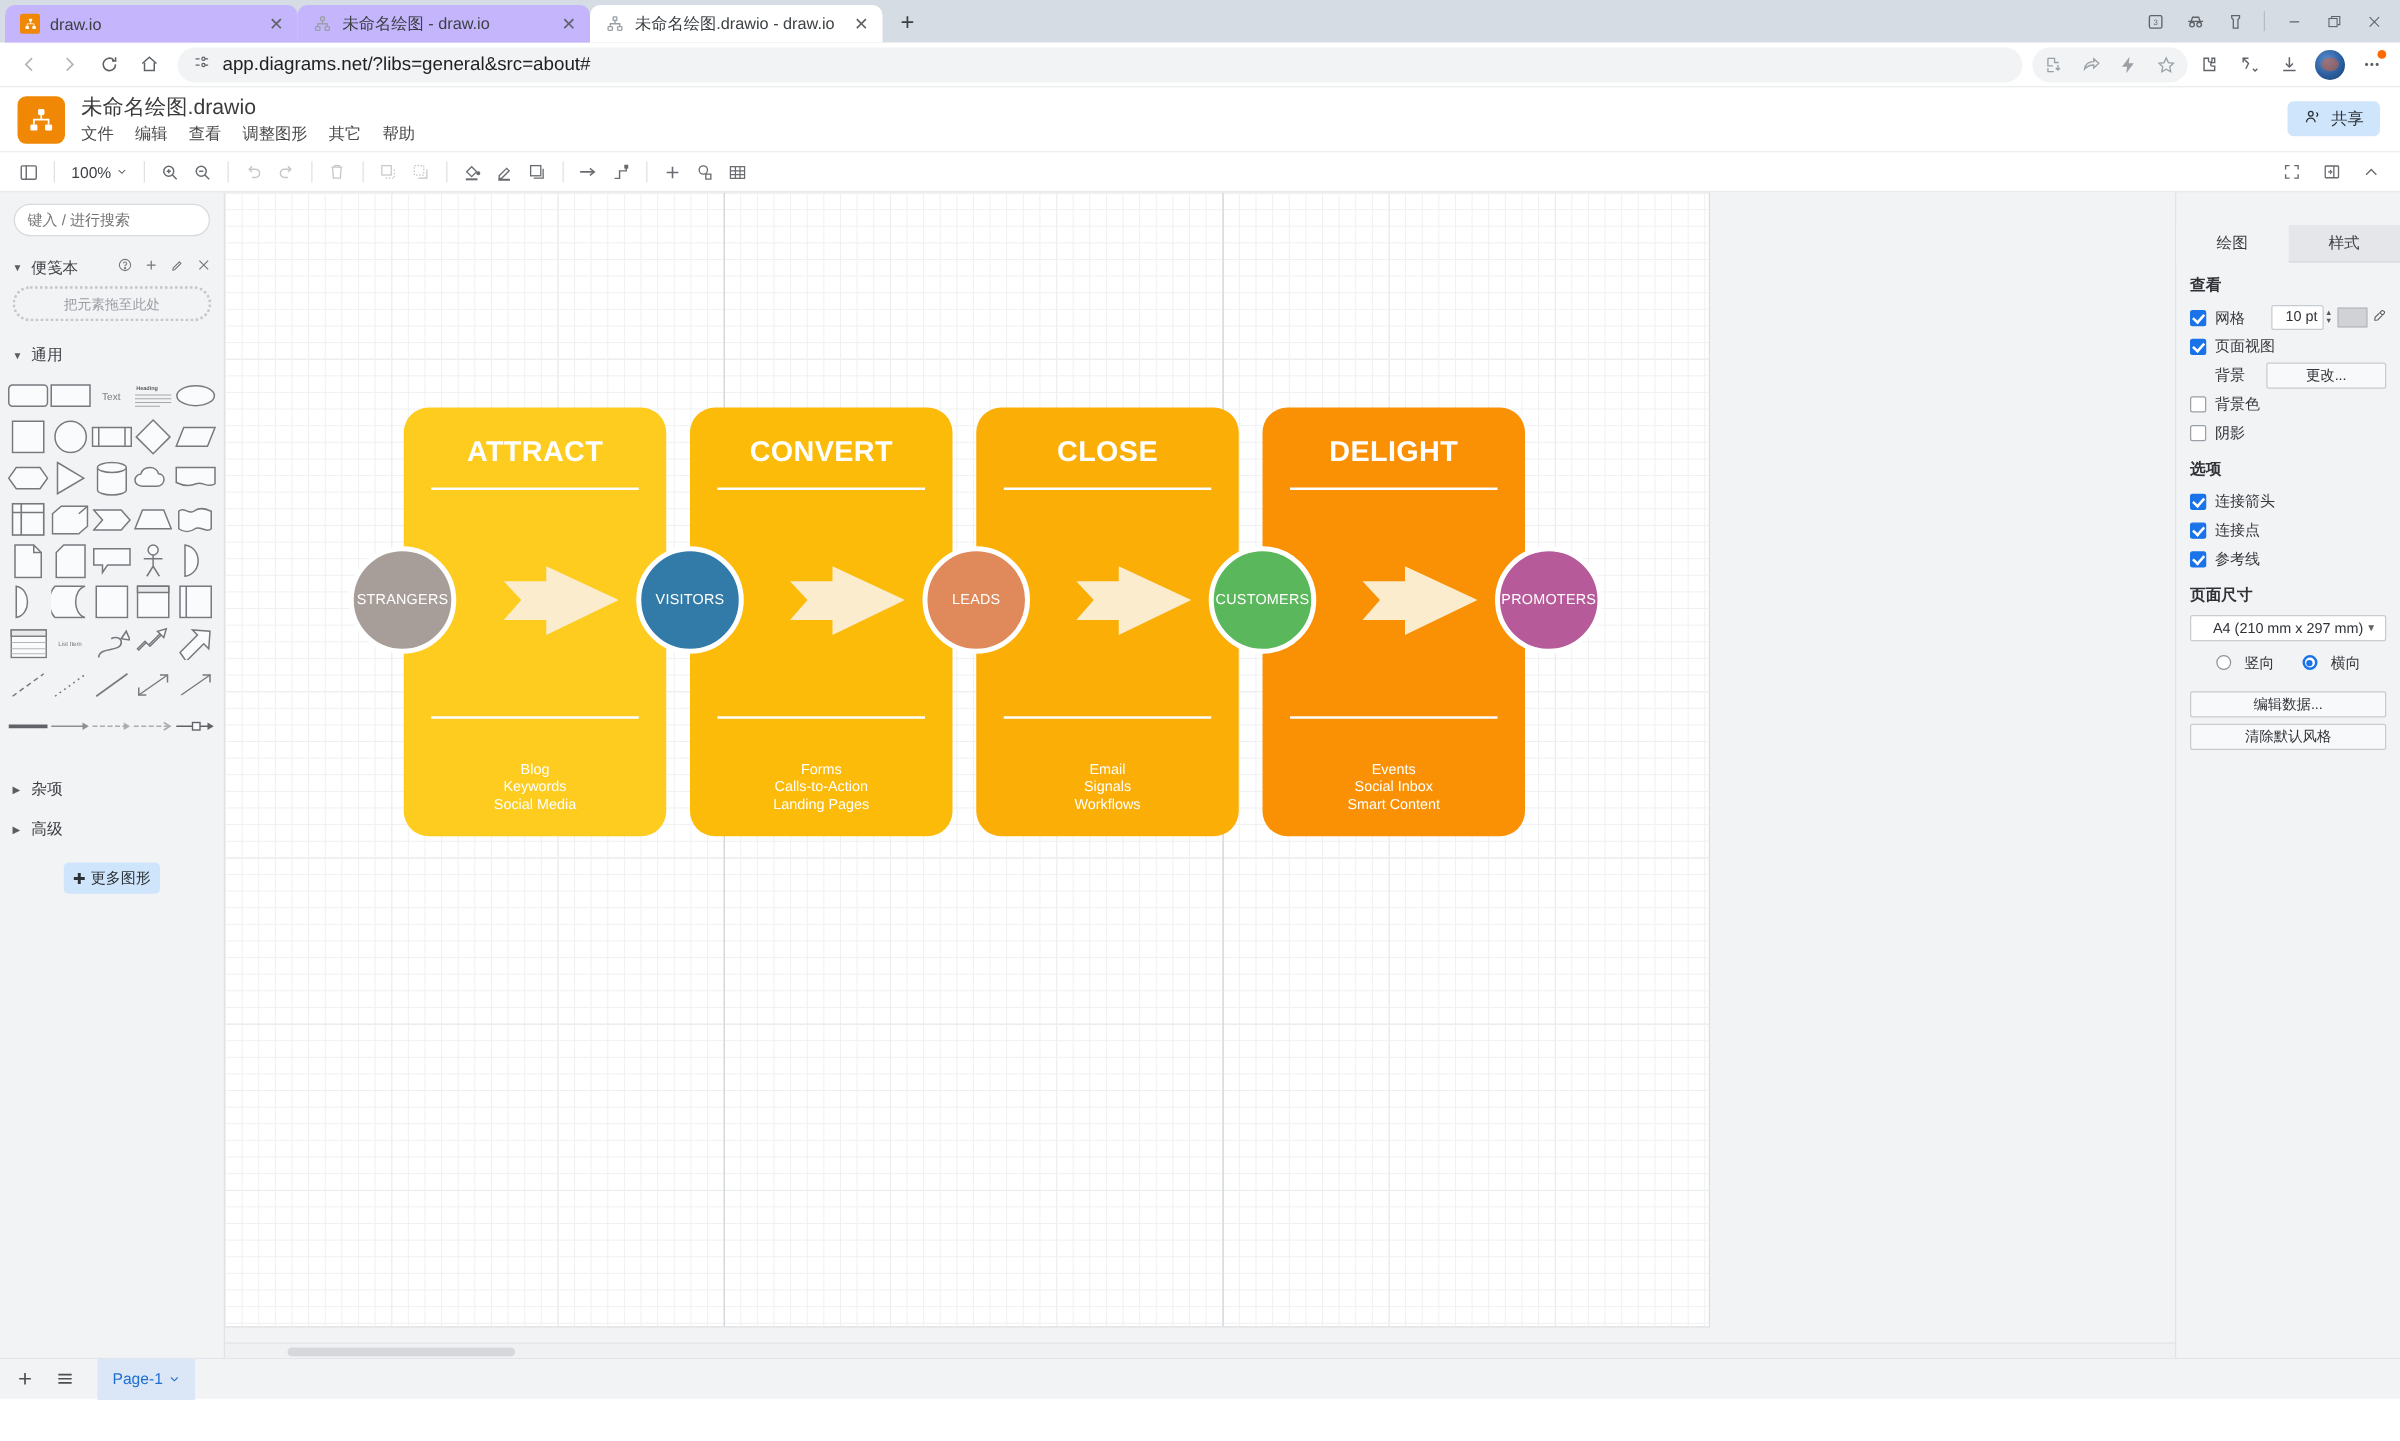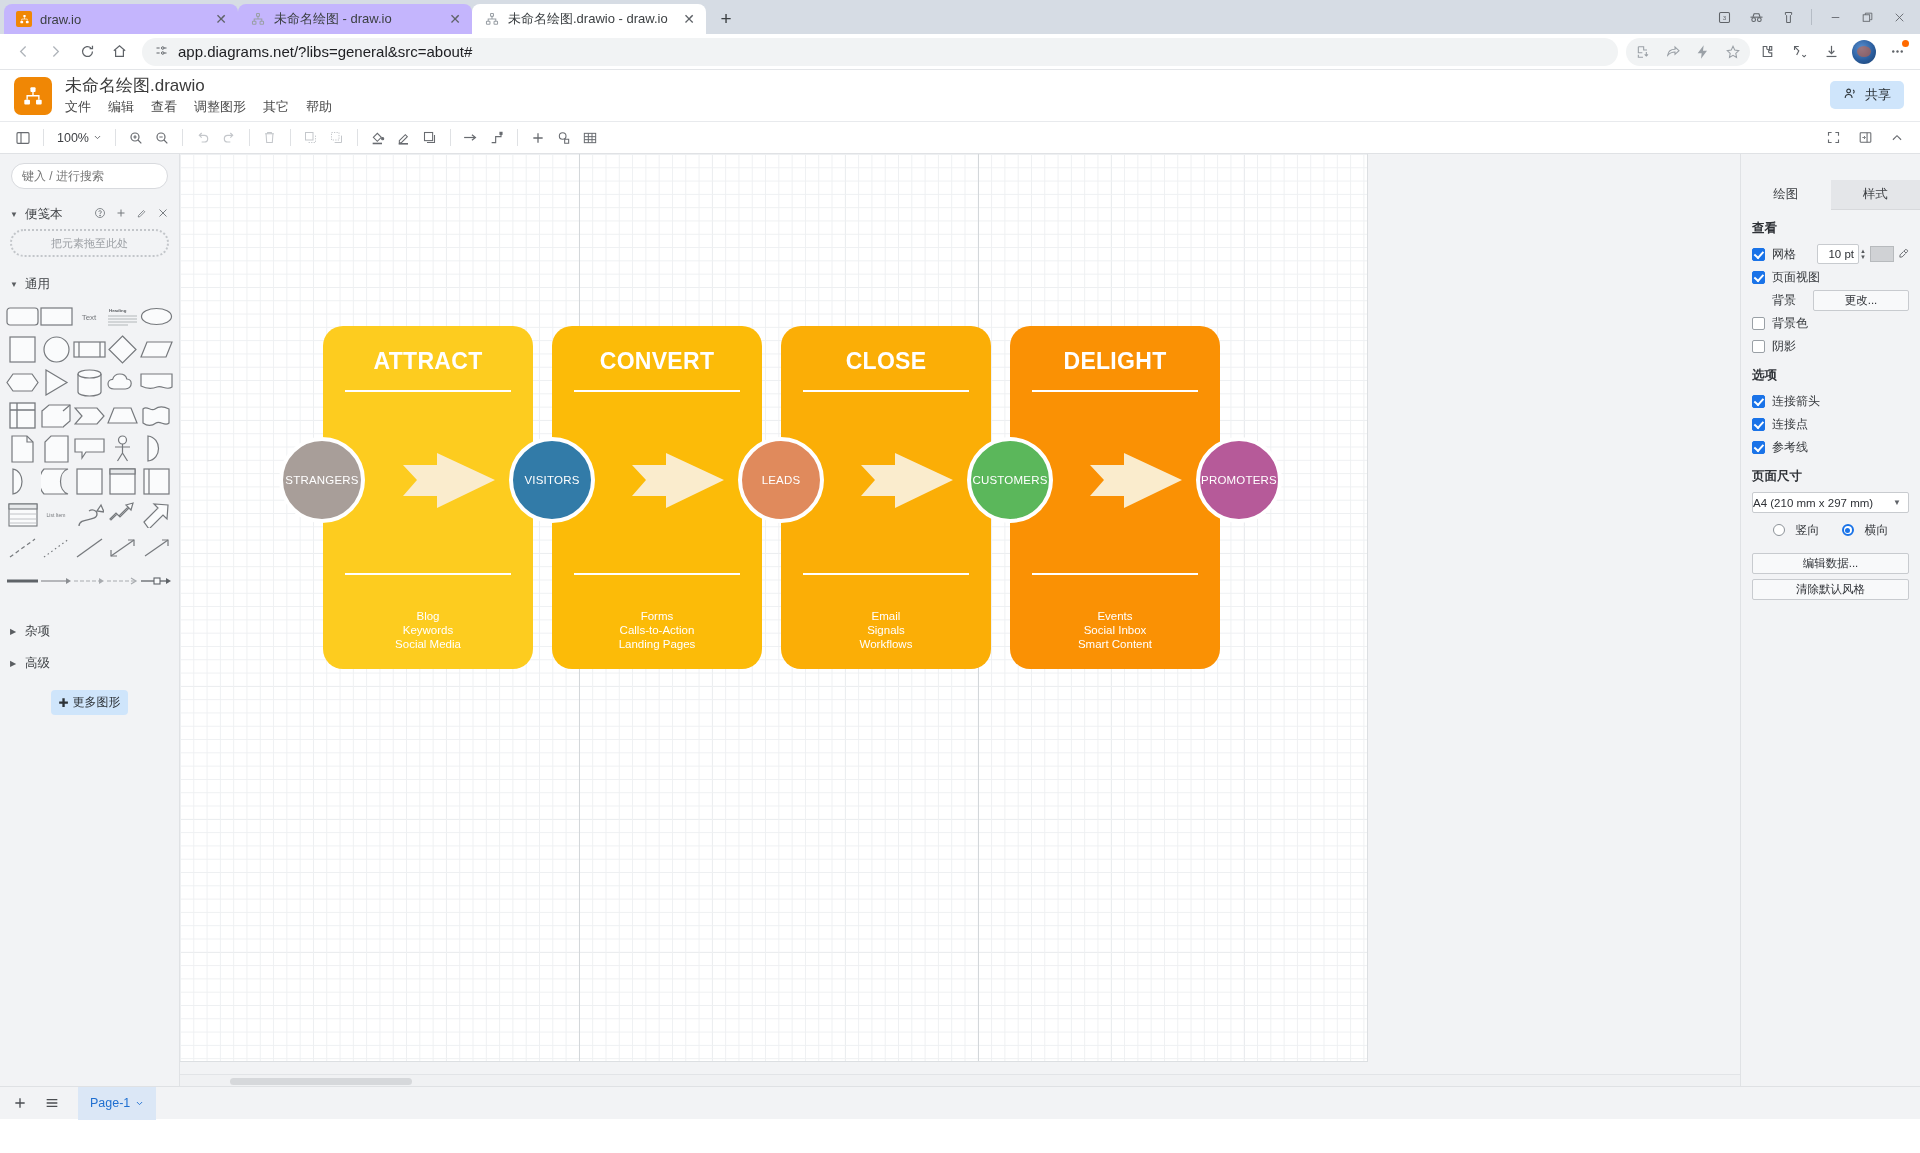--- a/index.html
+++ b/index.html
@@ -302,21 +302,21 @@
   }
   .fp-btn {
     height: 21px; border: 1px solid #c8cbcf; background: #f8f9fa;
     border-radius: 2px; font-size: 11.5px; color: #2f3237;
     display: flex; align-items: center; justify-content: center;
     font-family: "Liberation Sans", sans-serif;
   }
   .fp-select {
     width: 100%; height: 21px; border: 1px solid #c8cbcf; background: #ffffff;
     border-radius: 2px; font-size: 11.5px; color: #2f3237;
-    display: flex; align-items: center; justify-content: flex-start;
+    display: flex; align-items: center; justify-content: center;
     position: relative;
   }
   .fp-select .chev { position: absolute; right: 7px; font-size: 8px; color: #5f6368; }
   .radio {
     width: 12px; height: 12px; border-radius: 50%; border: 1px solid #8d9399;
     background: #fff; margin-right: 5px; flex: none;
     display: flex; align-items: center; justify-content: center;
   }
   .radio.on { border-color: #1a73e8; border-width: 2px; }
   .radio.on::after { content: ""; width: 5px; height: 5px; border-radius: 50%; background: #1a73e8; }

